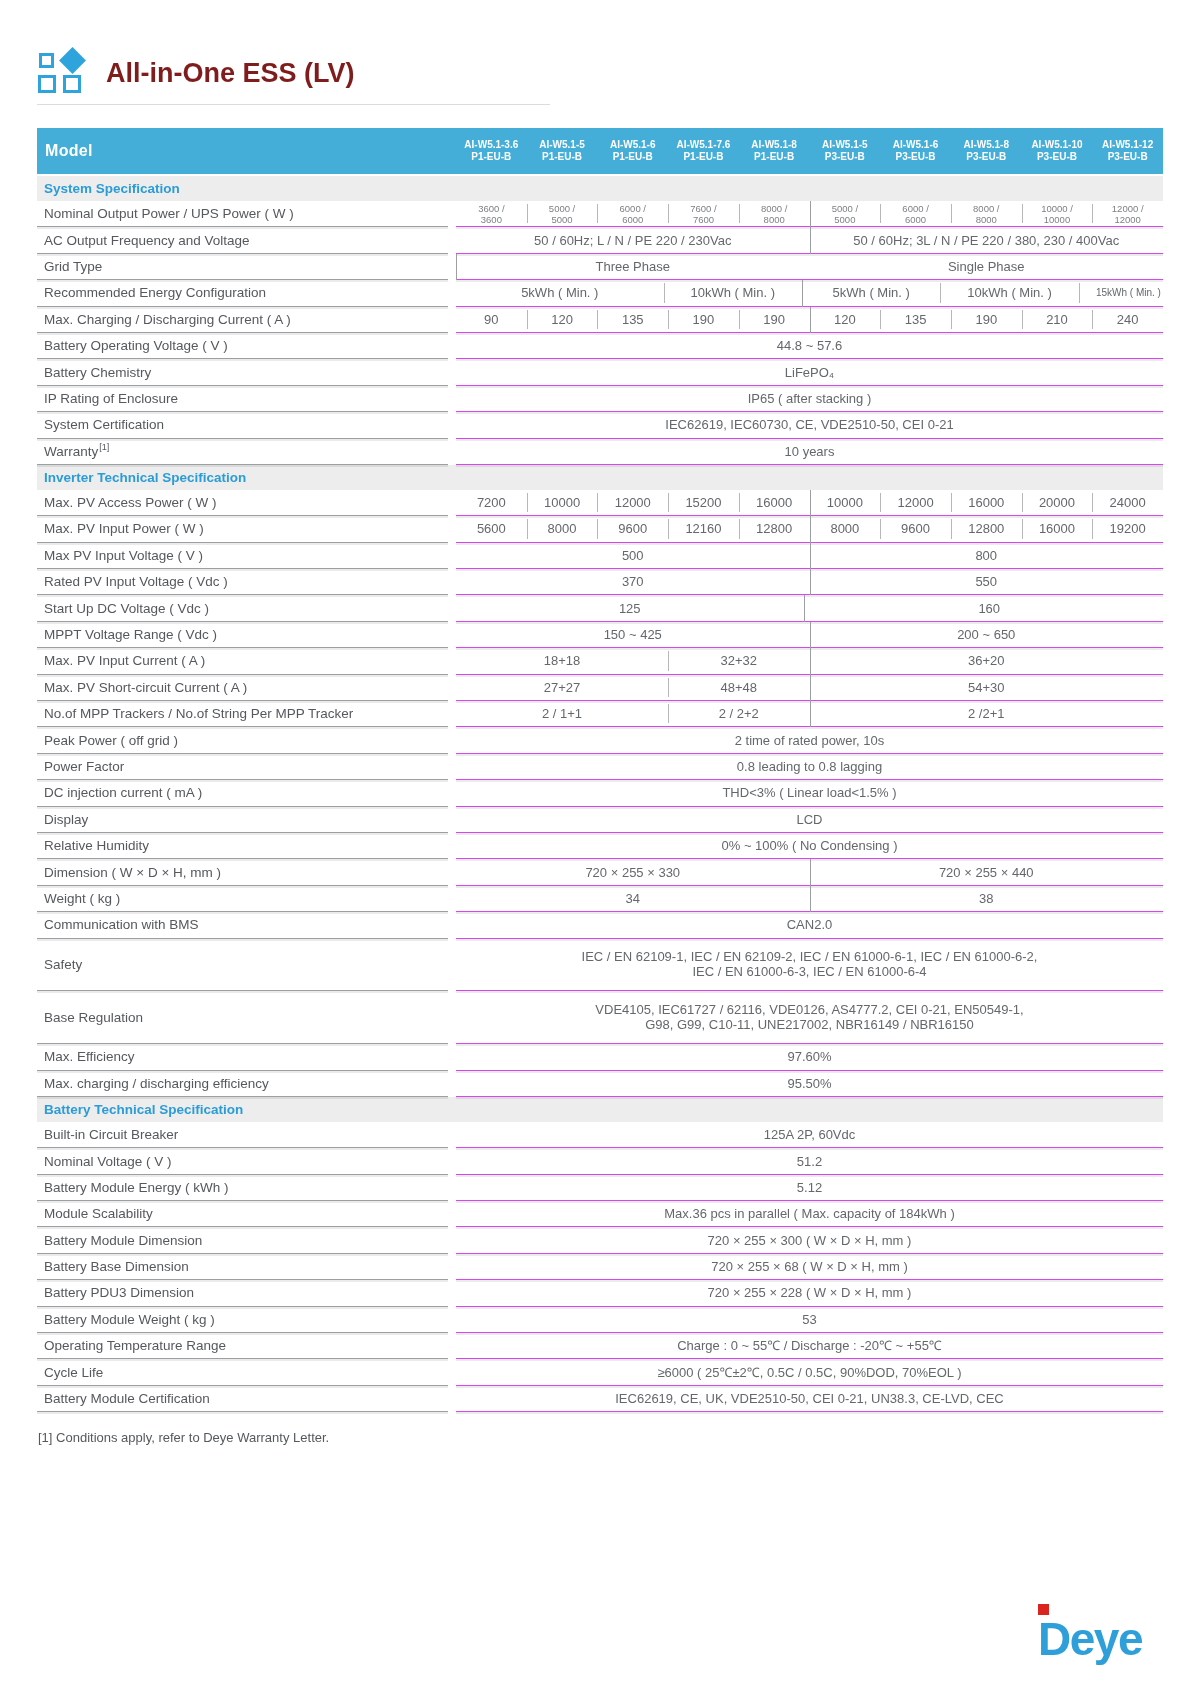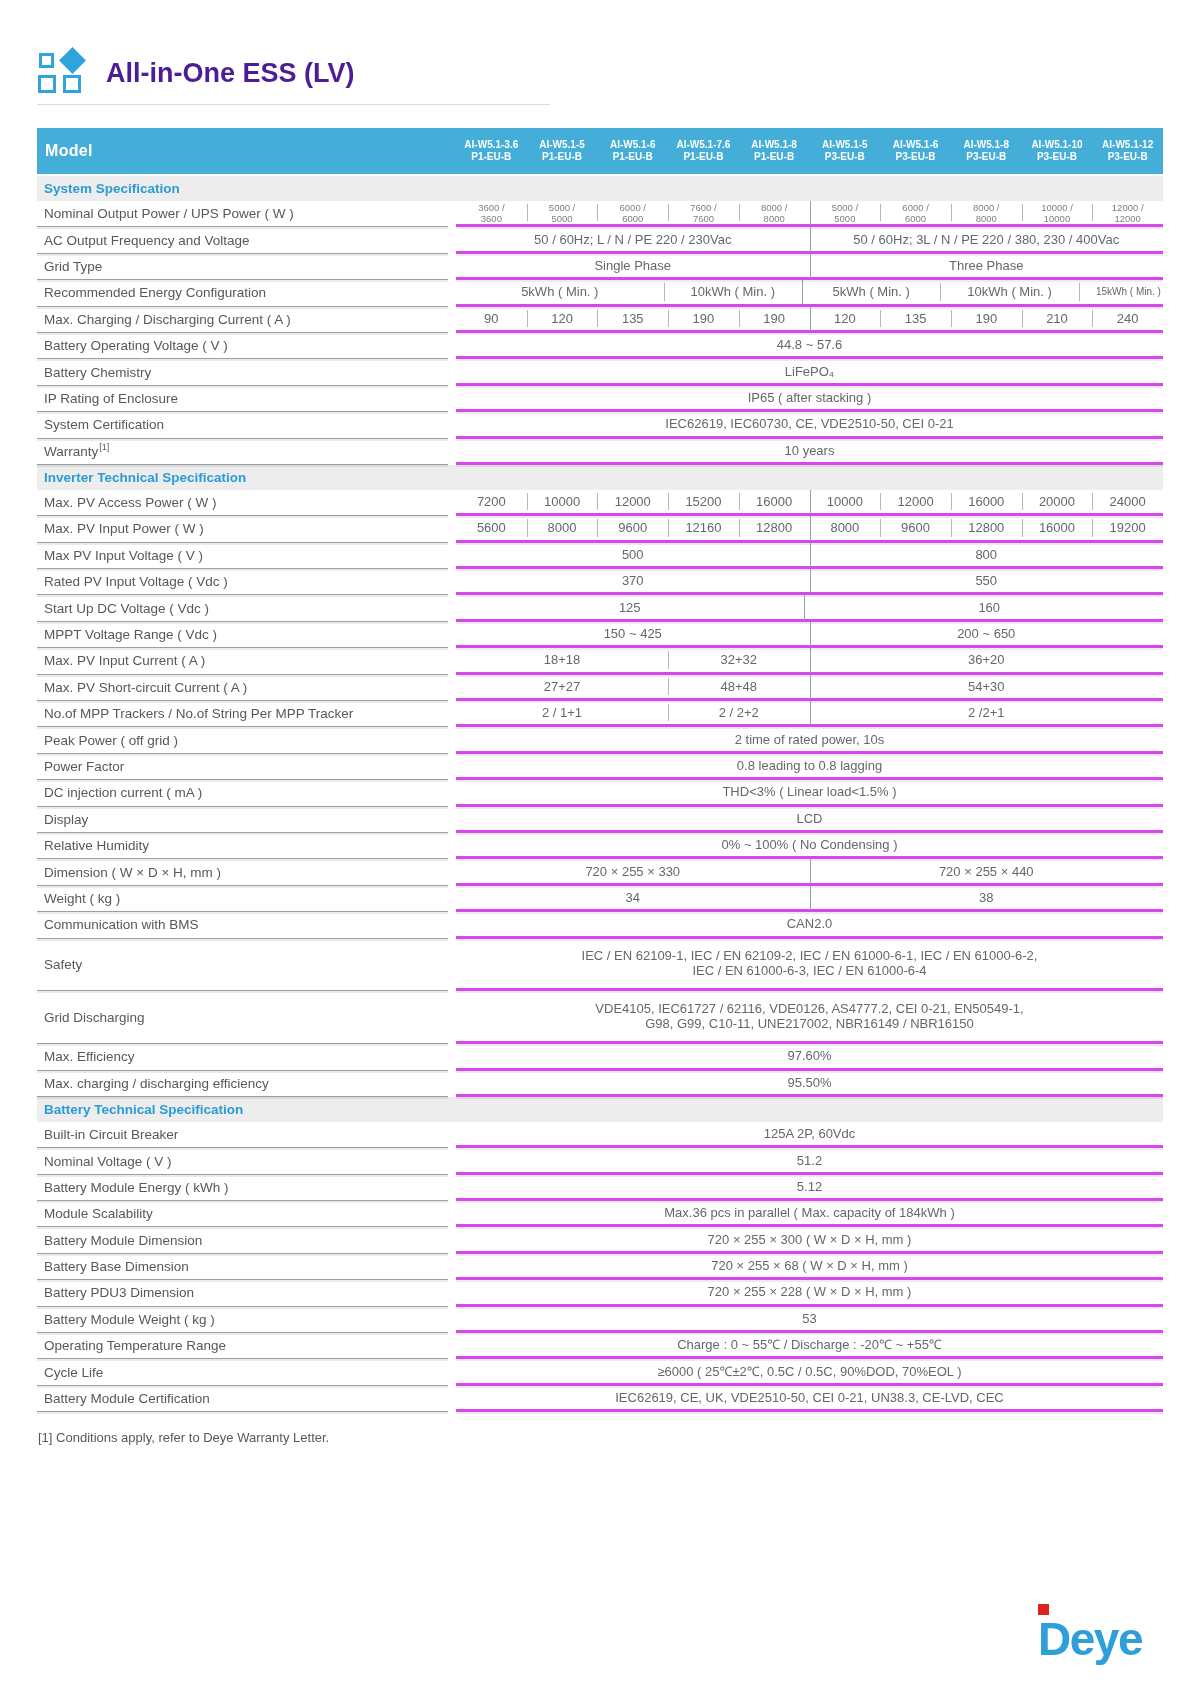--- a/index.html
+++ b/index.html
@@ -11,21 +11,21 @@
 
   
   .brand { position:absolute; top:50px; left:38px; display:flex; align-items:center; }
   .logo-mark { width:52px; height:46px; position:relative; margin-right:16px; }
   .logo-mark .sq { position:absolute; border:3.5px solid #2FA3DC; background:#fff; }
   .logo-mark .sq.s1 { left:1px;  top:3px;  width:15px; height:15px; }
   .logo-mark .sq.s2 { left:0px;  top:25px; width:18px; height:18px; }
   .logo-mark .sq.s3 { left:25px; top:25px; width:18px; height:18px; }
   .logo-mark .dia  { position:absolute; left:25px; top:1px; width:19px; height:19px;
                      background:#2FA3DC; transform:rotate(45deg); }
-  .page-title { font-size:27px; font-weight:bold; color:#4c1d95; letter-spacing:0px; }
+  .page-title { font-size:27px; font-weight:bold; color:#7f1d1d; letter-spacing:0px; }
   .title-rule { position:absolute; top:104px; left:37px; width:513px; height:1px; background:#dcdcdc; }
 
   
   .spec-table { position:absolute; top:128px; left:37px; width:1126px; }
 
   .thead { display:flex; height:46px; background:#45AED8; color:#fff; }
   .thead .model-label { width:419px; display:flex; align-items:center; padding-left:8px;
                         font-size:16px; font-weight:bold; letter-spacing:0.3px; }
   .thead .mcells { flex:1; display:flex;justify-content:flex-end; }
   .mcell { flex:1 1 0%; display:flex; align-items:center; justify-content:center;
@@ -39,21 +39,21 @@
   .row { display:flex; height:26.4px; }
   .row.tall { height:52.8px; }
   .row .label {
     width:411px; display:flex; align-items:center; padding-left:7px;
     font-size:13.5px; color:#54595E;
     border-bottom:1px solid #9b9fa2; box-shadow:0 2px 0 rgba(0,0,0,0.08);
   }
   .row .label sup { font-size:9px; line-height:0; margin-left:1px; transform:translateY(-4px); }
   .row .vals {
     flex:1; margin-left:8px; display:flex;
-    border-bottom:3px solid #d946ef; box-shadow:0 2px 0 rgba(0,0,0,0.08);justify-content:space-between;
+    border-bottom:1px solid #d946ef; box-shadow:0 2px 0 rgba(0,0,0,0.08);justify-content:space-between;
   }
   .cell { flex:1 1 0%; position:relative; display:flex; align-items:center; justify-content:center;
           text-align:center; font-size:13px; line-height:15px; color:#63686C; white-space:pre-line; }
   .cell.sep::before { content:""; position:absolute; left:0; top:3px; bottom:3px; width:1px; background:#b5b8bb; }
   .cell.sep-group::before { content:""; position:absolute; left:0; top:0; bottom:-1px; width:1px; background:#9b9fa2; }
   .row.tiny .cell { font-size:9.5px; line-height:11px; color:#7d8184; }
   .cell.small { font-size:10px; line-height:12px; }
 
   
   .footnote { position:absolute; top:1430px; left:38px; font-size:13px; color:#54595E; }
@@ -136,22 +136,22 @@
         <div class="row">
           <div class="label">AC Output Frequency and Voltage</div>
           <div class="vals">
             <div class="cell" style="flex: 5 1 0%;">50 / 60Hz; L / N / PE 220 / 230Vac</div>
             <div class="cell sep-group" style="flex: 5 1 0%;">50 / 60Hz; 3L / N / PE 220 / 380, 230 / 400Vac</div>
           </div>
         </div>
         <div class="row">
           <div class="label">Grid Type</div>
           <div class="vals">
+            <div class="cell sep-group" style="flex: 5 1 0%;">Three Phase</div>
             <div class="cell" style="flex: 5 1 0%;">Single Phase</div>
-            <div class="cell sep-group" style="flex: 5 1 0%;">Three Phase</div>
           </div>
         </div>
         <div class="row">
           <div class="label">Recommended Energy Configuration</div>
           <div class="vals">
             <div class="cell" style="flex: 3 1 0%;">5kWh ( Min. )</div>
             <div class="cell sep" style="flex: 2 1 0%;">10kWh ( Min. )</div>
             <div class="cell sep-group" style="flex: 2 1 0%;">5kWh ( Min. )</div>
             <div class="cell sep" style="flex: 2 1 0%;">10kWh ( Min. )</div>
             <div class="cell small sep" style="flex: 1 1 0%; padding-left: 15px;">15kWh ( Min. )</div>
@@ -338,21 +338,21 @@
           </div>
         </div>
         <div class="row tall">
           <div class="label">Safety</div>
           <div class="vals">
             <div class="cell" style="flex: 10 1 0%;">IEC / EN 62109-1, IEC / EN 62109-2, IEC / EN 61000-6-1, IEC / EN 61000-6-2,
 IEC / EN 61000-6-3, IEC / EN 61000-6-4</div>
           </div>
         </div>
         <div class="row tall">
-          <div class="label">Grid Discharging</div>
+          <div class="label">Base Regulation</div>
           <div class="vals">
             <div class="cell" style="flex: 10 1 0%;">VDE4105, IEC61727 / 62116, VDE0126, AS4777.2, CEI 0-21, EN50549-1,
 G98, G99, C10-11, UNE217002, NBR16149 / NBR16150</div>
           </div>
         </div>
         <div class="row">
           <div class="label">Max. Efficiency</div>
           <div class="vals">
             <div class="cell" style="flex: 10 1 0%;">97.60%</div>
           </div>

